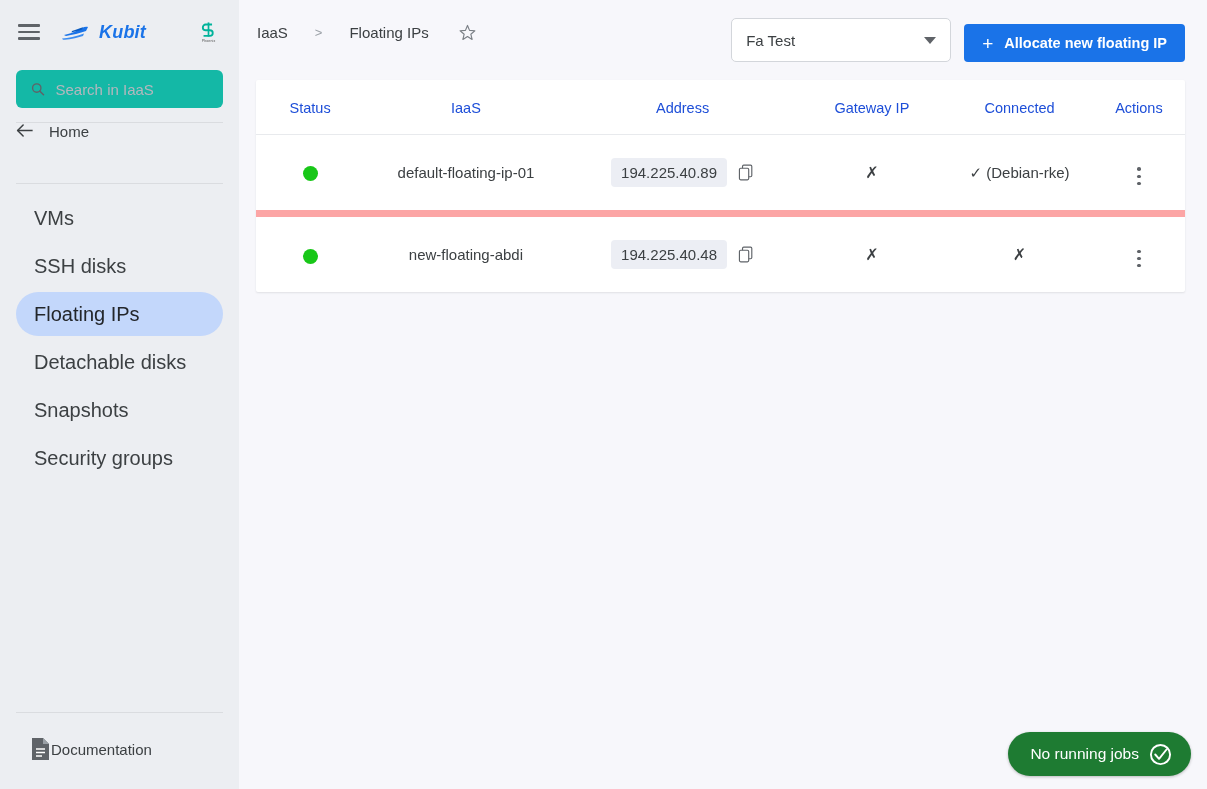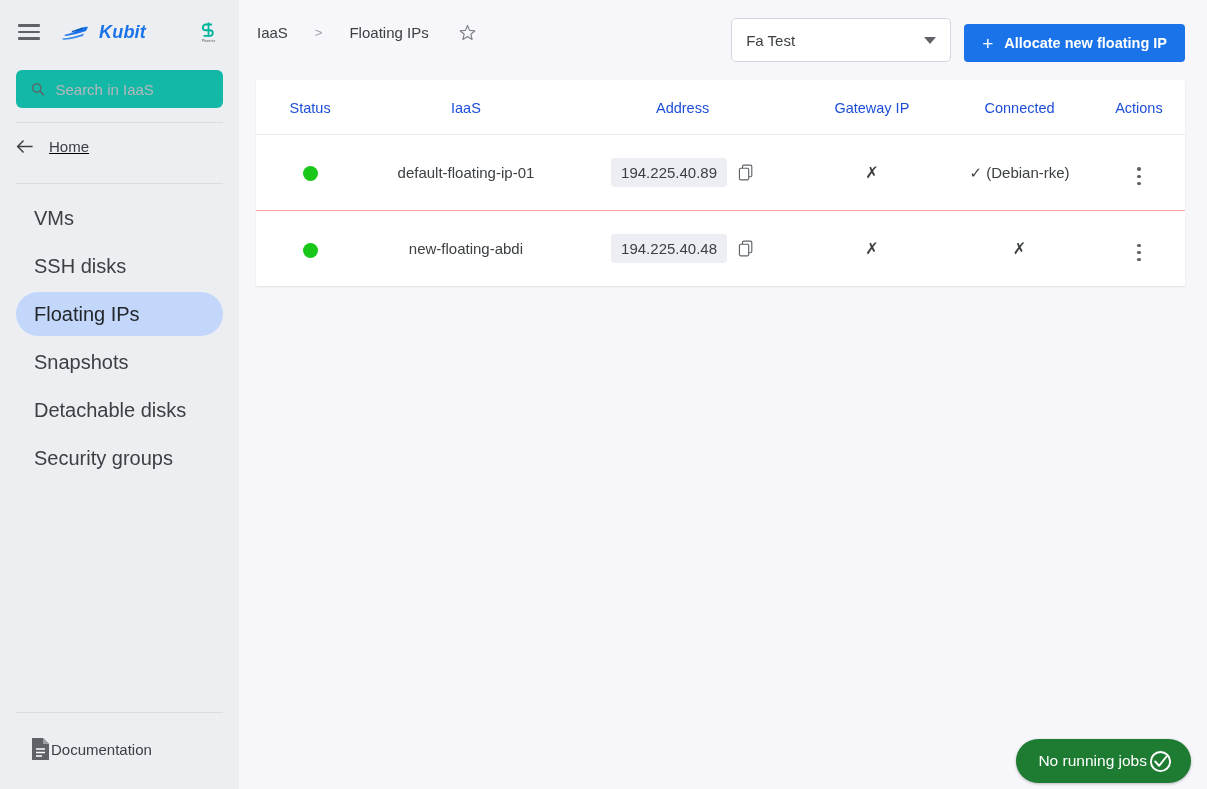--- a/index.html
+++ b/index.html
@@ -45,24 +45,23 @@
   }
   .search-input {
     border: none; outline: none; background: transparent;
     font-family: inherit; font-size: 15px; color: #3c4043; width: 100%;
   }
   .search-input::placeholder { color: #b4b7bd; }
 
   .divider { height: 1px; background: #dadce0; margin: 14px 16px 0 16px; }
 
   .home-row {
-    display: flex; align-items: center; gap: 14px;
+    display: flex; gap: 14px;
     padding: 0 16px; height: 46px;
     cursor: pointer;
-    text-decoration: underline;
   }
   .home-label { font-size: 15px; color: #3c4043; }
   .arrow-left { width: 19px; height: 15px; flex-shrink: 0; }
 
   .nav { padding-top: 8px; flex: 1; }
   .nav-item {
     height: 44px; margin: 4px 16px;
     display: flex; align-items: center;
     padding: 0 18px; border-radius: 22px;
     font-size: 20px; color: #3c4043;
@@ -119,21 +118,21 @@
   }
   table { width: 100%; border-collapse: collapse; }
   thead th {
     font-size: 14.5px; font-weight: normal; color: #1d4ed8;
     padding: 20px 0 18px 0; text-align: center;
     border-bottom: 1px solid #e8eaed;
   }
   tbody td {
     padding: 22px 0; text-align: center;
     font-size: 15px; color: #3c4043;
-    border-bottom: 1px solid #fca5a5;
+    border-bottom: 7px solid #fca5a5;
   }
   tbody tr:last-child td { border-bottom: none; }
   .col-status { width: 120px; }
   .col-name { width: 230px; }
   .col-address { width: 245px; }
   .col-gateway { width: 165px; }
   .col-connected { width: 160px; }
   .col-actions { width: 100px; }
 
   .dot { width: 15px; height: 15px; border-radius: 50%; background: #18c718; display: inline-block; vertical-align: middle; }
@@ -146,24 +145,24 @@
   .mark { font-size: 16px; color: #3c4043; }
   .conn-text { font-size: 15px; color: #3c4043; }
   .kebab {
     display: inline-flex; flex-direction: column; gap: 3.5px;
     align-items: center; cursor: pointer; padding: 3px;
   }
   .kebab i { width: 3.6px; height: 3.6px; border-radius: 50%; background: #5f6368; display: block; }
 
   
   .jobs-pill {
-    position: absolute; right: 16px; bottom: 6px;
+    position: absolute; right: 16px; bottom: 13px;
     background: #1e7b32; color: #fff;
     height: 44px; border-radius: 22px;
-    display: flex; align-items: center; gap: 2px;
+    display: flex; align-items: center; gap: 10px;
     padding: 0 19px 0 22px; cursor: pointer;
     box-shadow: 0 1px 3px rgba(0,0,0,.25);
   }
   .jobs-label { font-size: 15.5px; }
   .check-circle { width: 23px; height: 23px; }
 </style>
 </head>
 <body>
 
 <div class="app">
@@ -219,24 +218,24 @@
       <div class="nav-item">
           <span>VMs</span>
         </div>
       <div class="nav-item">
           <span>SSH disks</span>
         </div>
       <div class="nav-item active">
           <span>Floating IPs</span>
         </div>
       <div class="nav-item">
+          <span>Detachable disks</span>
+        </div>
+      <div class="nav-item">
           <span>Snapshots</span>
-        </div>
-      <div class="nav-item">
-          <span>Detachable disks</span>
         </div>
       <div class="nav-item">
           <span>Security groups</span>
         </div>
     </nav>
 
     <div class="sb-bottom">
       <div class="divider"></div>
       <div class="doc-row">
         <svg width="21" height="24" viewBox="0 0 21 24">

